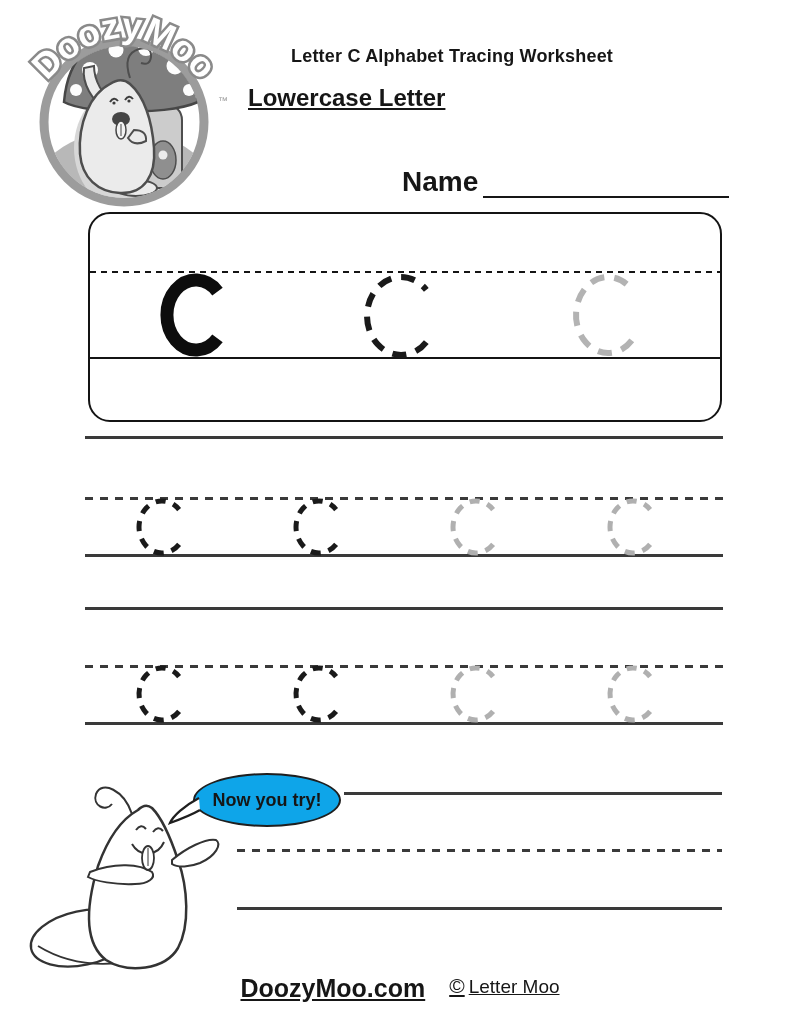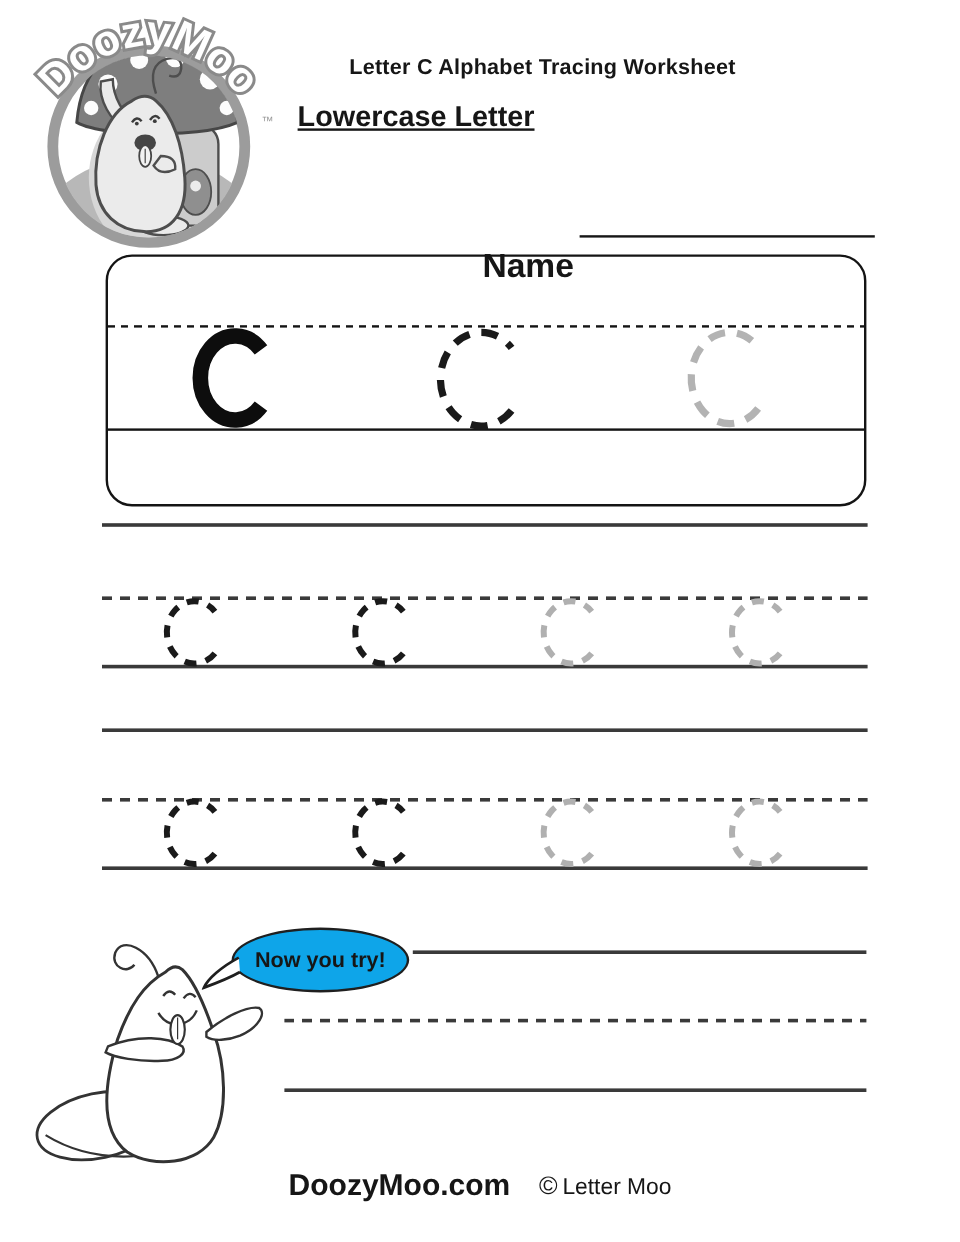--- a/index.html
+++ b/index.html
@@ -4,38 +4,38 @@
 <style>
   html,body{margin:0;padding:0;}
   body{
     width:800px;height:1035px;position:relative;background:#ffffff;
     font-family:"Liberation Sans",sans-serif;color:#161616;overflow:hidden;
   }
   .abs{position:absolute;}
   
   .title1{left:248px;top:46px;font-size:18px;font-weight:bold;letter-spacing:.2px;margin-left:43px;}
   .title2{left:248px;top:84px;font-size:24px;font-weight:bold;text-decoration:underline;}
-  .name-label{left:402px;top:166px;font-size:28px;font-weight:bold;margin-top:40px;}
+  .name-label{left:402px;top:166px;font-size:28px;font-weight:bold;}
   .name-line{left:483px;top:170px;width:246px;height:26px;border-bottom:2.5px solid #161616;}
   
   .trace-box{left:88px;top:212px;width:634px;height:210px;border:2.5px solid #141414;border-radius:22px;box-sizing:border-box;}
   .bdash{position:absolute;left:0;right:0;top:57px;height:2px;
     background:repeating-linear-gradient(90deg,#141414 0 6px,transparent 6px 11px);}
   .bsolid{position:absolute;left:0;right:0;top:143px;height:2px;background:#141414;}
   .box-letters{position:absolute;left:0;top:0;}
   
   .gsolid{height:3px;background:#3a3a3a;}
   .gdash{height:3px;background:repeating-linear-gradient(90deg,#3a3a3a 0 8px,transparent 8px 15px);}
   
   .bubble{left:193px;top:773px;width:148px;height:54px;border:2.5px solid #1f1f1f;border-radius:50%;
     display:flex;align-items:center;justify-content:center;background:#0ea5e9;box-sizing:border-box;z-index:3;}
   .bubble span{font-size:18px;font-weight:bold;}
   .bubble-tail{left:168px;top:796px;z-index:4;}
   
-  .footer{left:0;top:974px;width:800px;display:flex;justify-content:center;align-items:center;gap:24px;}
+  .footer{left:0;top:974px;width:800px;display:flex;justify-content:center;align-items:flex-start;gap:24px;text-decoration:underline;}
   .site{font-size:25px;font-weight:bold;}
   .copy{font-size:19px;display:flex;align-items:baseline;gap:4px;}
   .copy .sym{font-size:21px;}
 </style>
 </head>
 <body>
 
 <svg class="abs" style="left:18px;top:6px;" width="212" height="206" viewBox="0 0 212 206">
   <defs>
     <clipPath id="inner">

